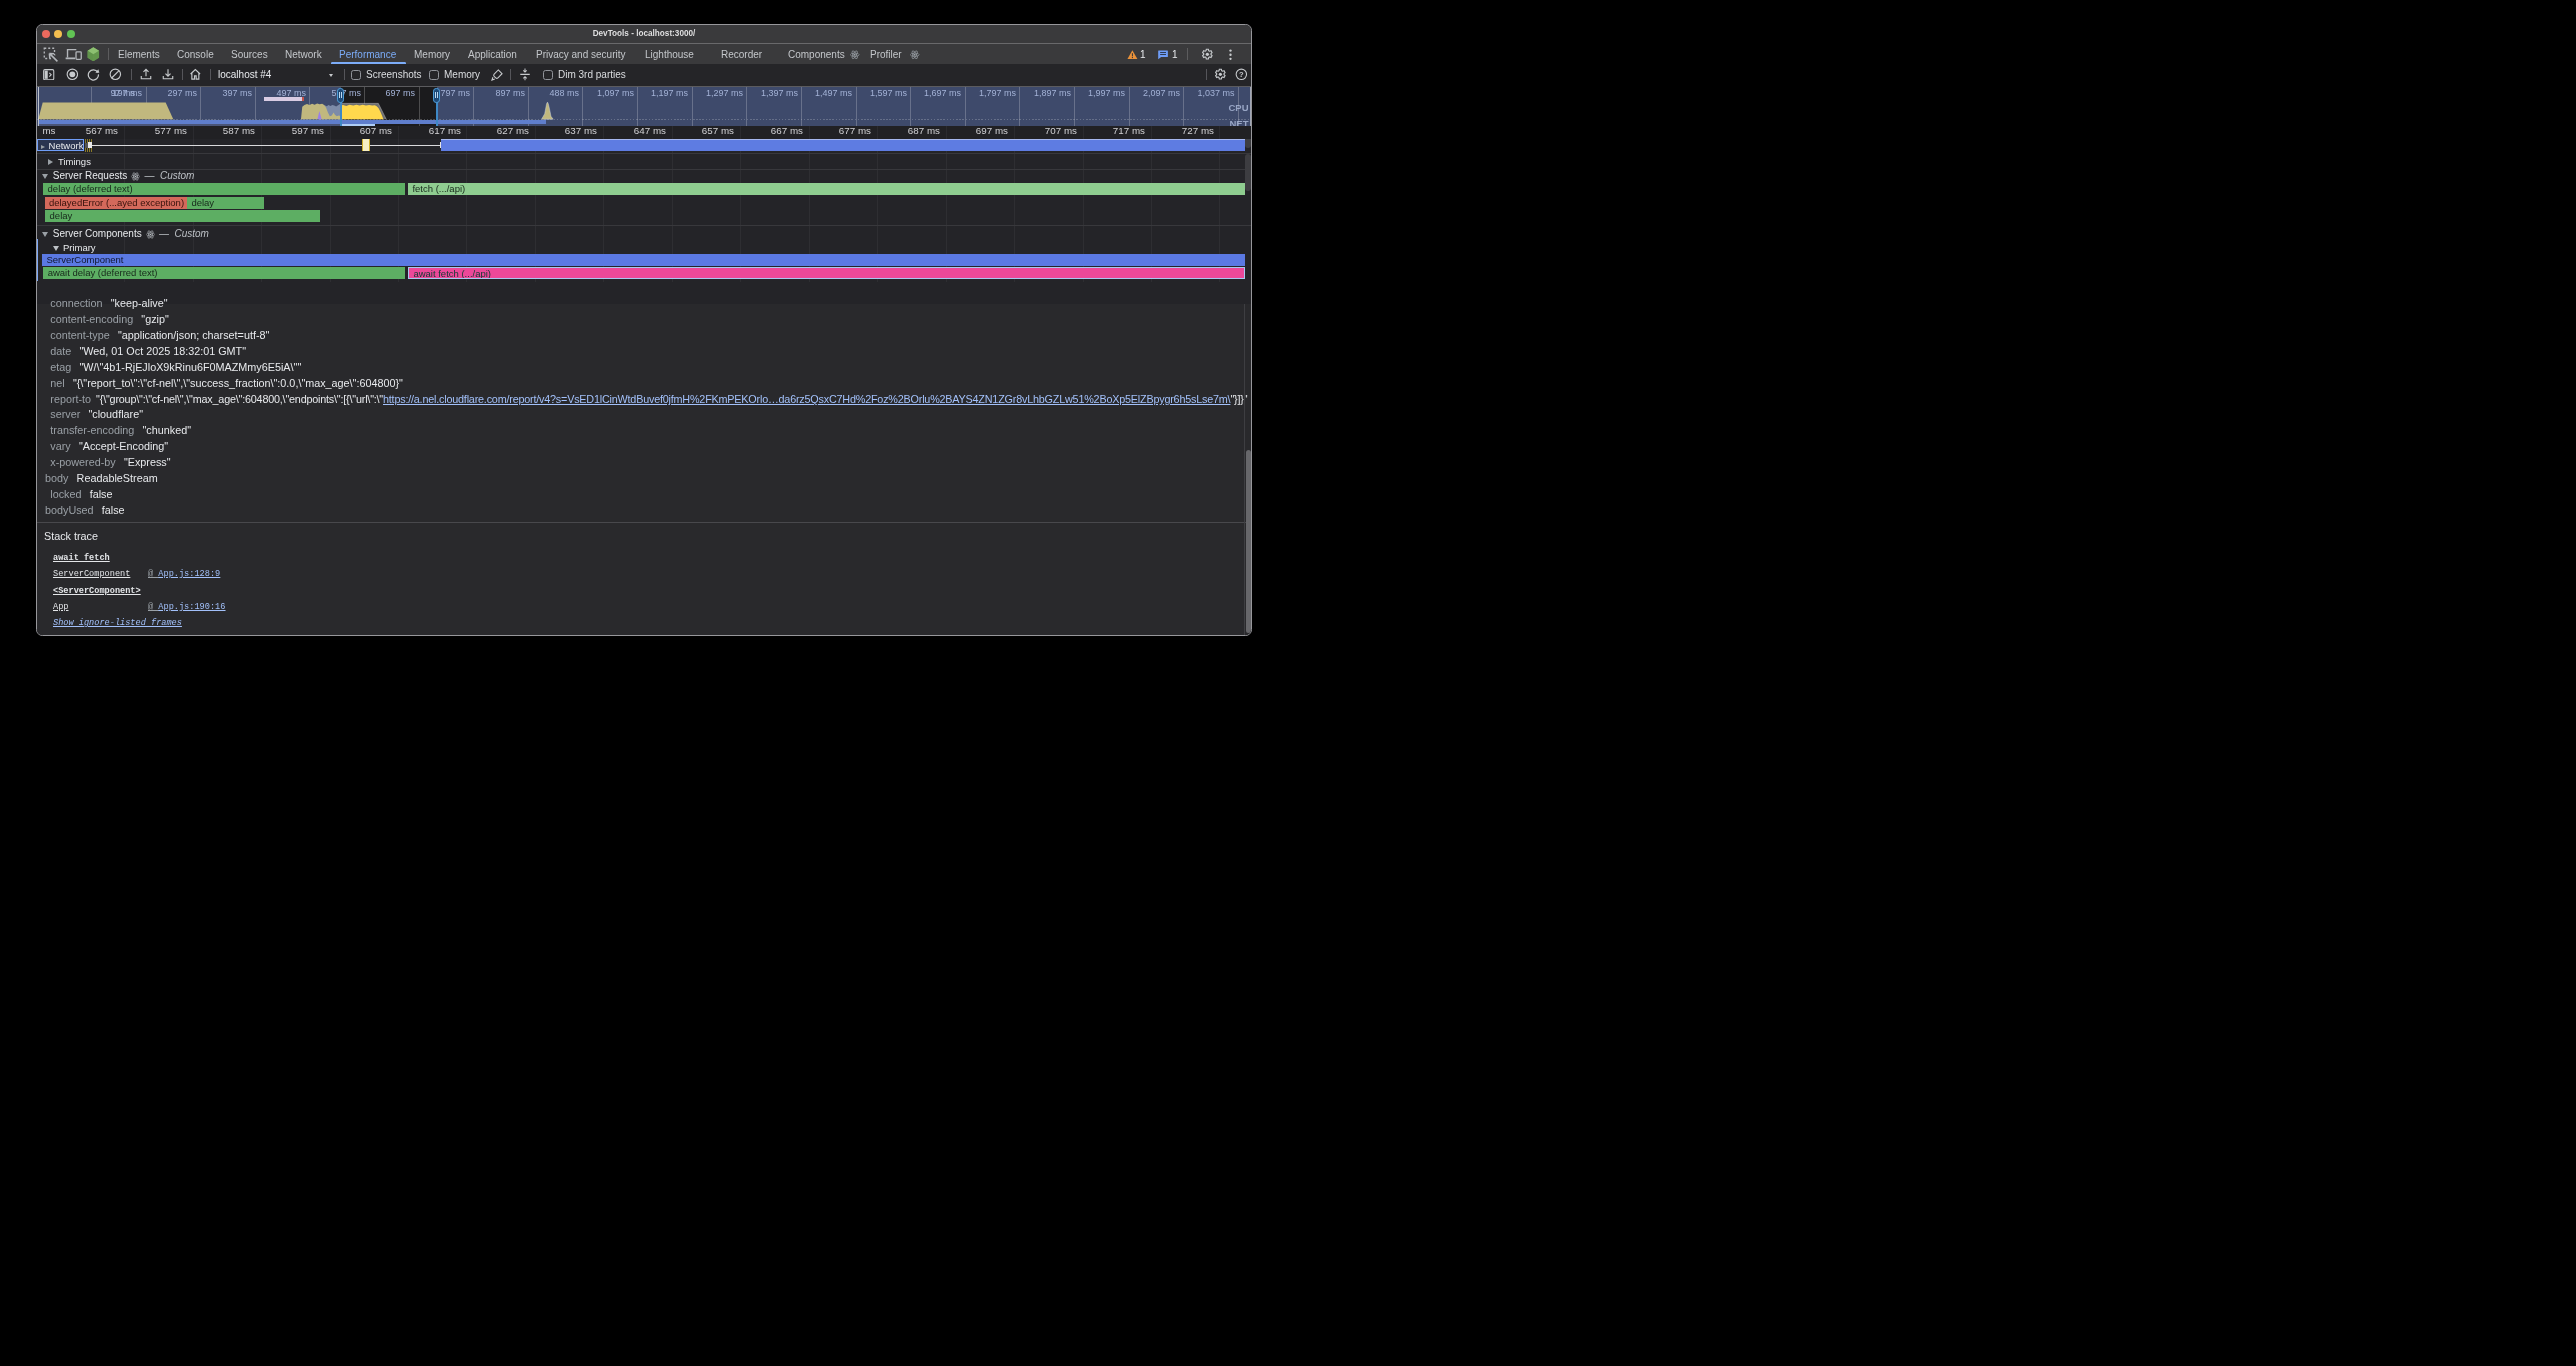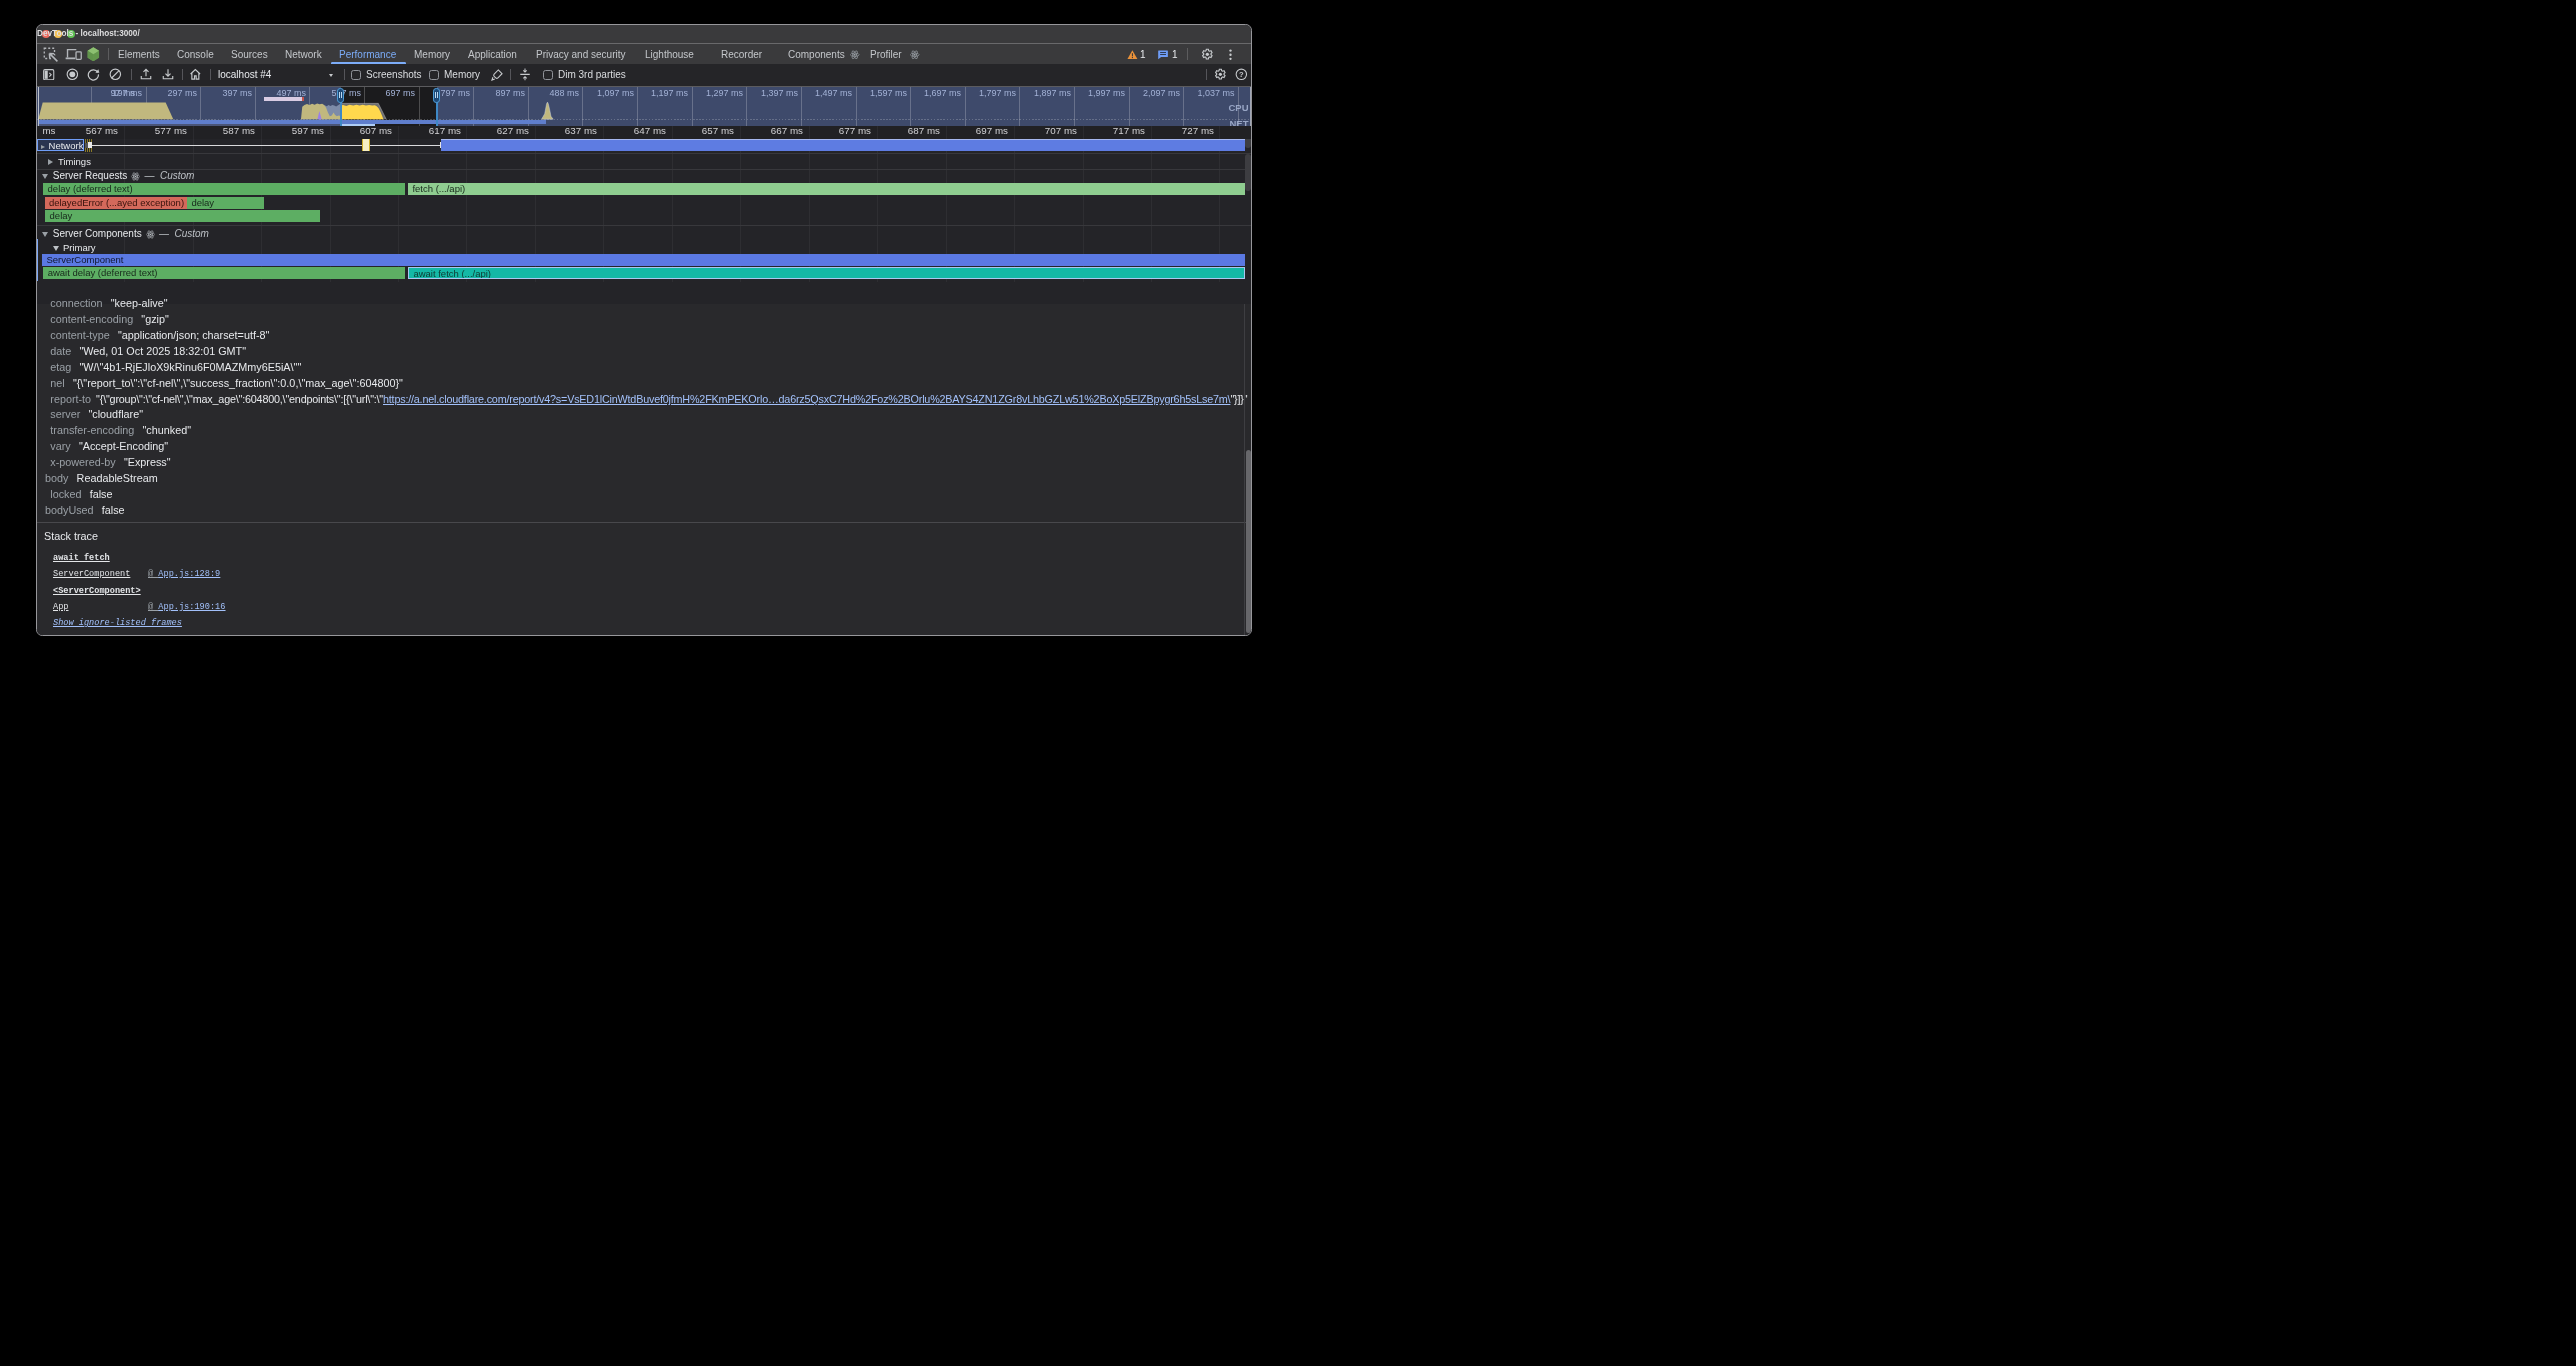--- a/index.html
+++ b/index.html
@@ -4,21 +4,21 @@
 <style>
   * { margin:0; padding:0; box-sizing:border-box; }
   html,body { width:1288px; height:683px; background:#000; overflow:hidden; }
   body { font-family:"Liberation Sans", sans-serif; }
   #win { position:absolute; left:36px; top:24px; width:1216px; height:612px;
          background:#242428; border:0.6px solid #97979B; border-radius:6.3px; overflow:hidden; }
   svg.icon { display:block; } .tracklab svg { display:inline-block; }
   
   #titlebar { position:absolute; left:0; top:0; width:100%; height:18px; background:#3A3A3C; }
   .tl { position:absolute; top:4.9px; width:8px; height:8px; border-radius:50%; }
-  #title { position:absolute; top:0; left:0; width:100%; height:18px; line-height:18.4px; text-align:left;
+  #title { position:absolute; top:0; left:0; width:100%; height:18px; line-height:18.4px; text-align:center;
            color:#DFDFE0; font-size:8.2px; font-weight:700; }
   
   #tabbar { position:absolute; left:0; top:18px; width:100%; height:21px; background:#3A3A3C;
             border-top:0.6px solid #69696B; }
   .tab { position:absolute; top:0; height:21px; line-height:21px; color:#C4C7CB; font-size:10px; white-space:nowrap; }
   .tabsep { position:absolute; top:4.4px; width:0.6px; height:12px; background:#5C5C5E; }
   
   #toolbar { position:absolute; left:0; top:39px; width:100%; height:21.6px; background:#252528; }
   .tbsep { position:absolute; top:5px; width:0.6px; height:11.4px; background:#55555A; }
   .tblabel { position:absolute; color:#DBDDE0; font-size:10px; top:0; line-height:22px; }
@@ -376,21 +376,21 @@
             <ellipse cx="7.5" cy="7.5" rx="7" ry="2.7"></ellipse>
             <ellipse cx="7.5" cy="7.5" rx="7" ry="2.7" transform="rotate(60 7.5 7.5)"></ellipse>
             <ellipse cx="7.5" cy="7.5" rx="7" ry="2.7" transform="rotate(120 7.5 7.5)"></ellipse>
           </g>
           <circle cx="7.5" cy="7.5" r="1.3" fill="#BDC1C6"></circle>
         </svg> <span class="custom">—&nbsp; Custom</span></div>
     <div class="tracklab" style="left:15.5px;top:103px"><span class="tri-d" style="border-top-color:#BDC1C6"></span>Primary</div>
     <div style="position:absolute;left:0;top:100px;width:1.3px;height:42px;background:#7BA7F7"></div>
     <div class="bar" style="left:5px;top:115px;width:1203px;background:#5B79E3;color:#10162E">ServerComponent</div>
     <div class="bar" style="left:6.3px;top:128px;width:362px;background:#5DAE63">await delay (deferred text)</div>
-    <div class="bar" style="left:371px;top:128px;width:837px;background:#14b8a6;border:0.6px solid #A9C7F0;color:#0F3A33;line-height:11.4px">await fetch (.../api)</div>
+    <div class="bar" style="left:371px;top:128px;width:837px;background:#ec4899;border:0.6px solid #A9C7F0;color:#0F3A33;line-height:11.4px">await fetch (.../api)</div>
   </div>
 
 
   <div id="summary">
     <div class="kv" style="left:13.3px;top:-9px;line-height:16px"><span class="k">connection</span><span class="v" style="margin-left:8.2px">"keep-alive"</span></div>
     <div class="kv" style="left:13.3px;top:7px;line-height:16px"><span class="k">content-encoding</span><span class="v" style="margin-left:8.2px">"gzip"</span></div>
     <div class="kv" style="left:13.3px;top:23px;line-height:16px"><span class="k">content-type</span><span class="v" style="margin-left:8.2px">"application/json; charset=utf-8"</span></div>
     <div class="kv" style="left:13.3px;top:39px;line-height:16px"><span class="k">date</span><span class="v" style="margin-left:8.2px">"Wed, 01 Oct 2025 18:32:01 GMT"</span></div>
     <div class="kv" style="left:13.3px;top:55px;line-height:16px"><span class="k">etag</span><span class="v" style="margin-left:8.2px">"W/\"4b1-RjEJloX9kRinu6F0MAZMmy6E5iA\""</span></div>
     <div class="kv" style="left:13.3px;top:71px;line-height:16px"><span class="k">nel</span><span class="v" style="margin-left:8.2px">"{\"report_to\":\"cf-nel\",\"success_fraction\":0.0,\"max_age\":604800}"</span></div>

